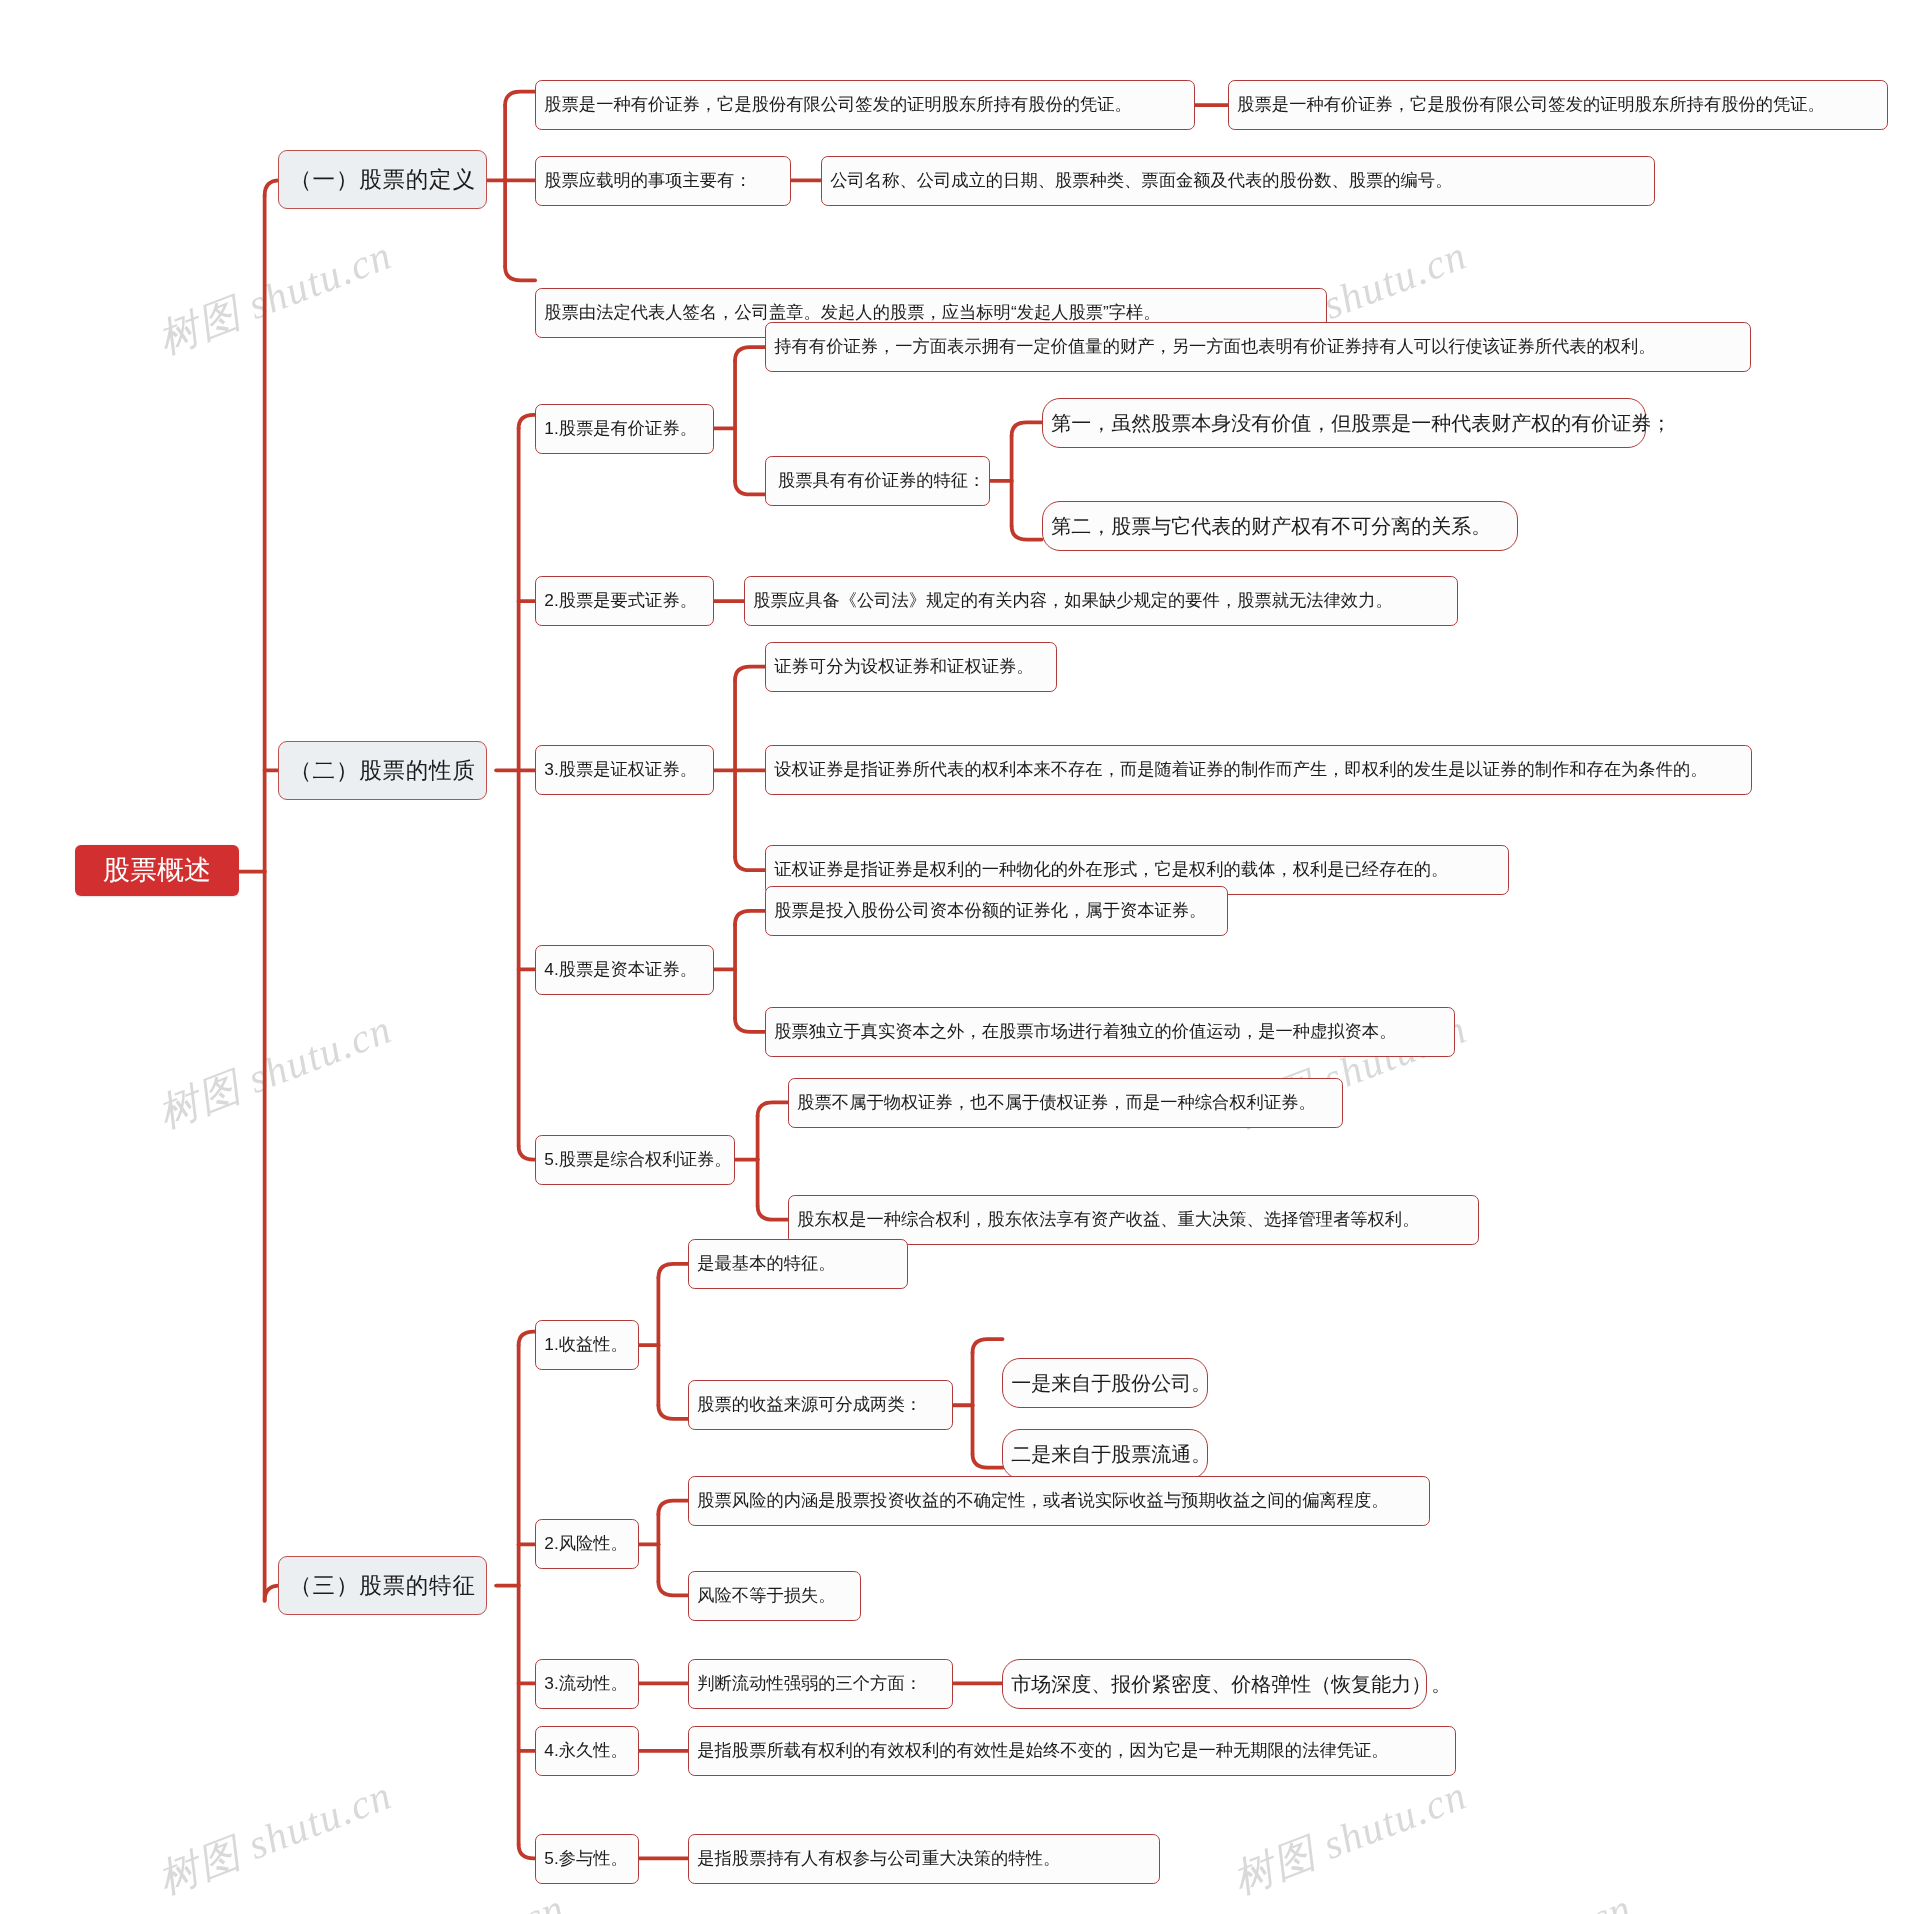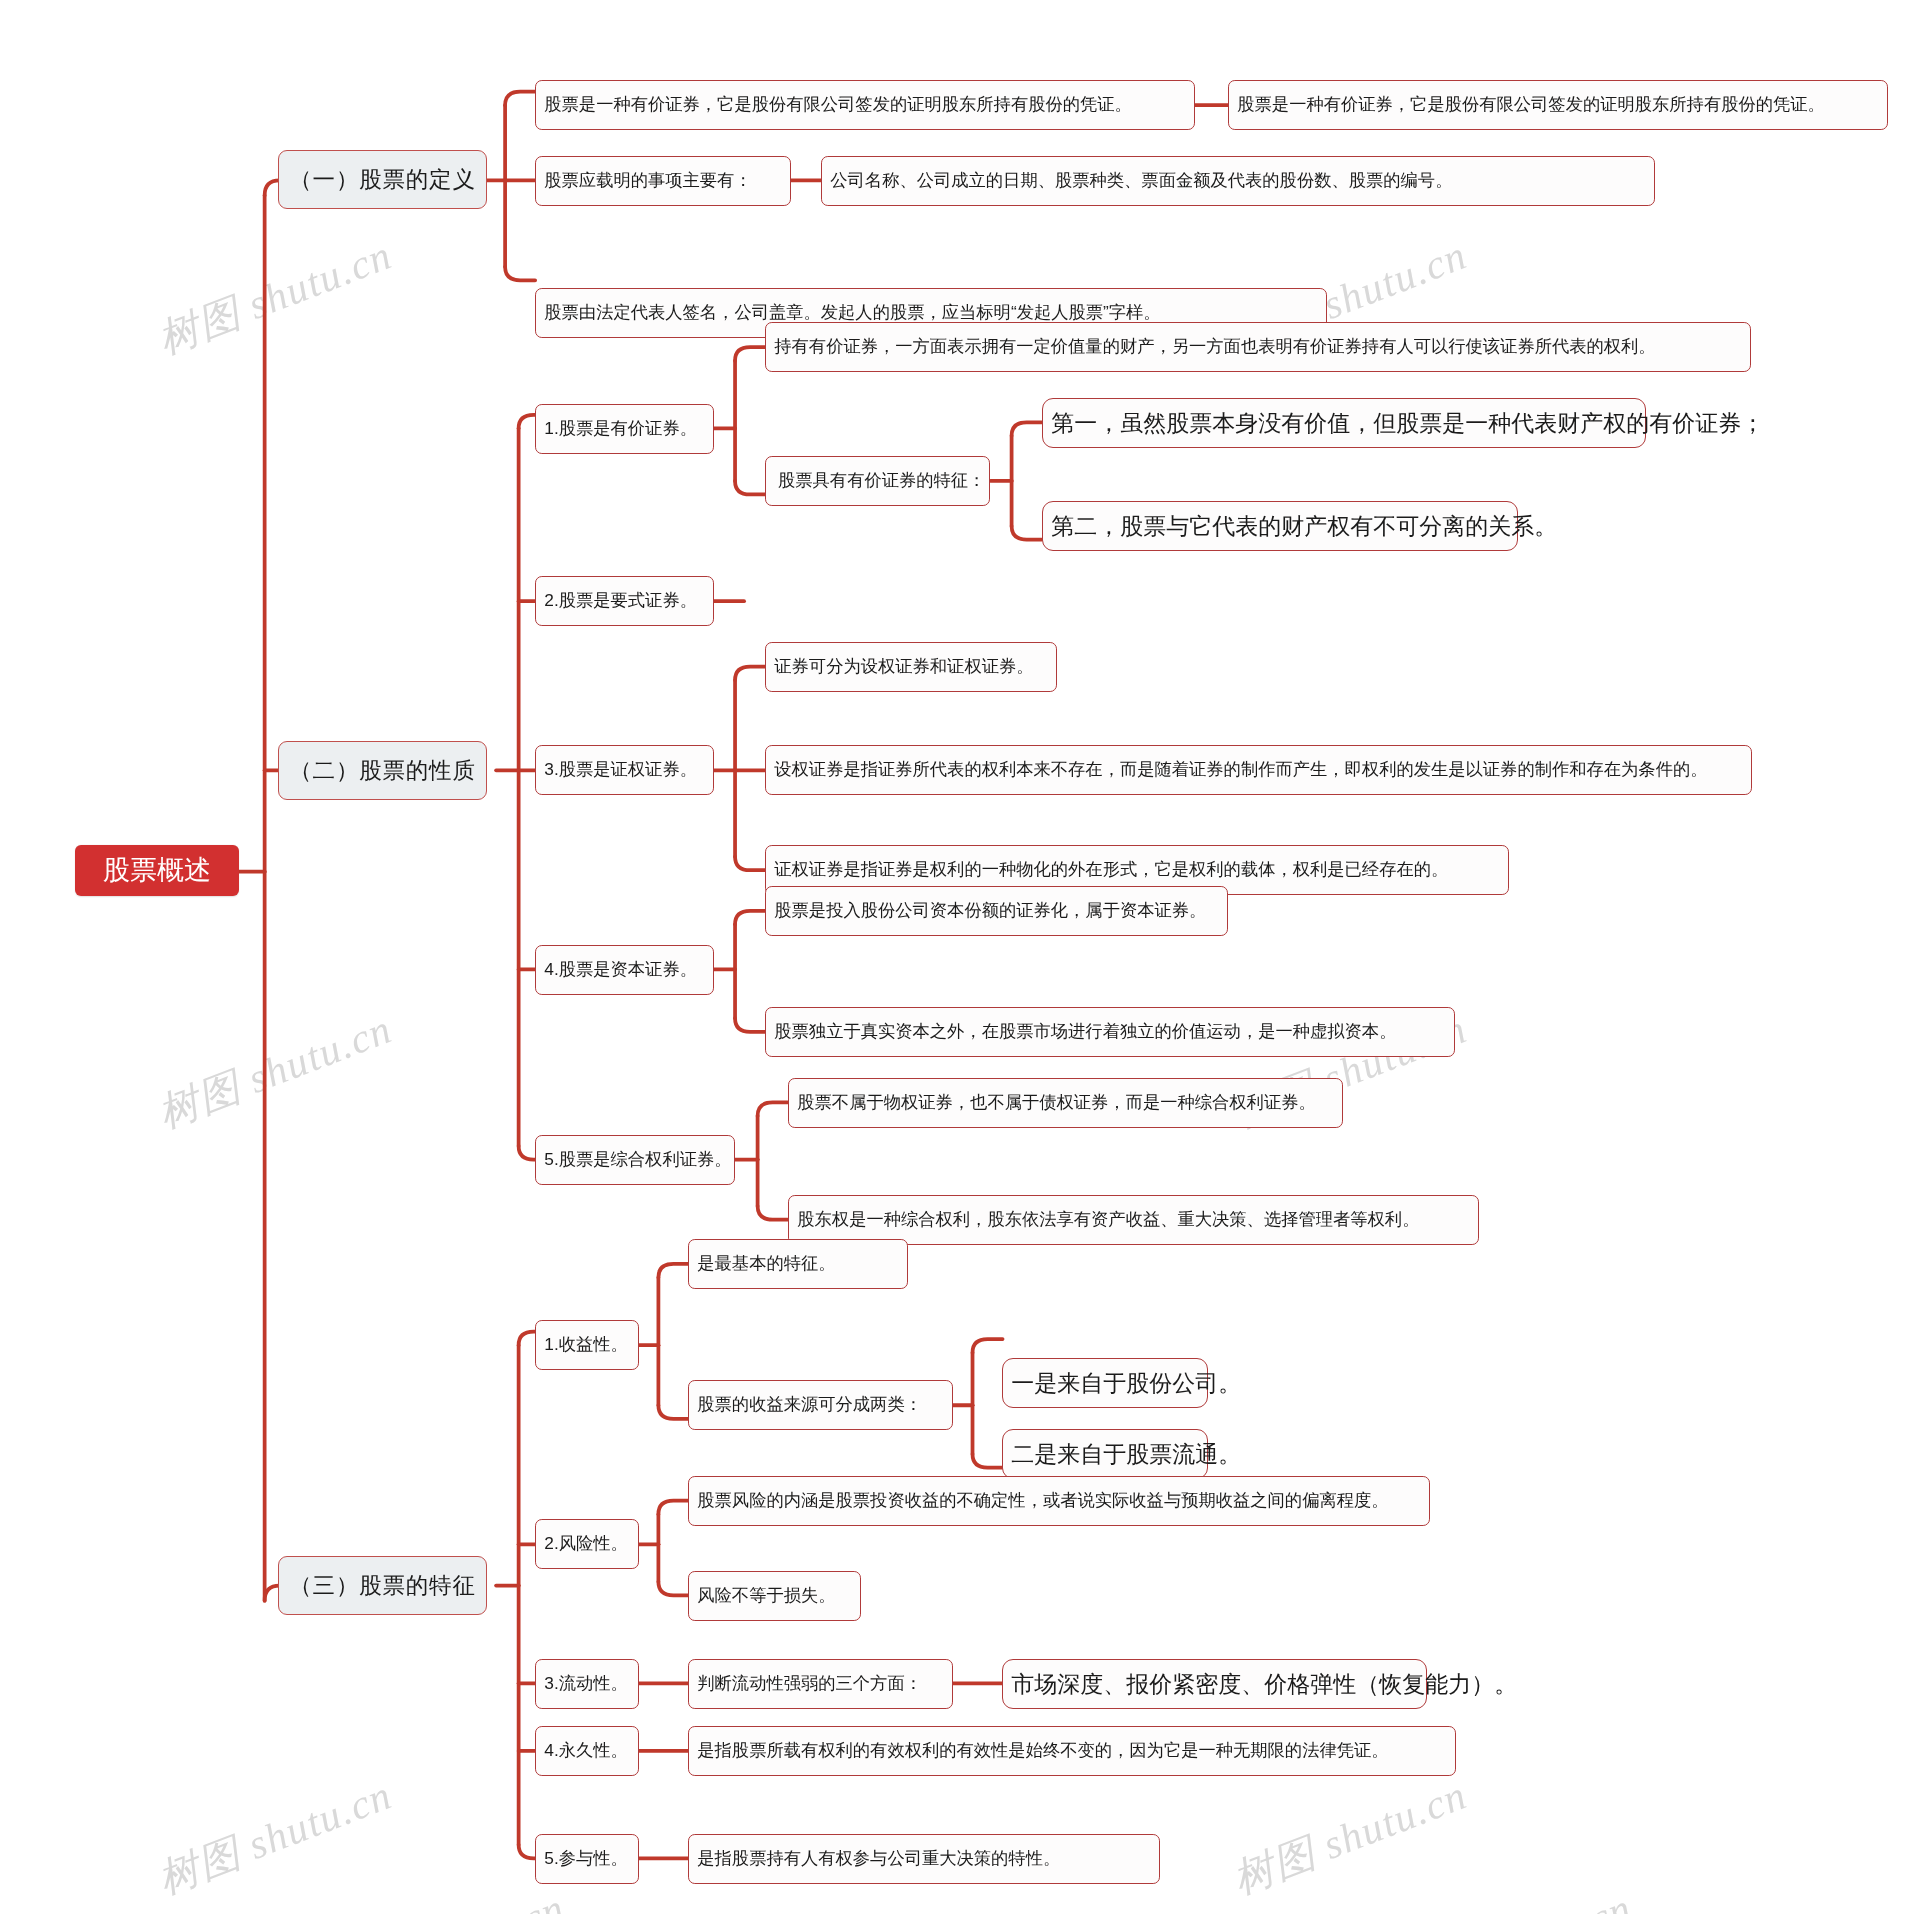--- a/index.html
+++ b/index.html
@@ -70,21 +70,21 @@
     justify-content:center;
     padding:0 15px;
     letter-spacing:0.8px;
   }
 
   
   .n-l3{ font-size:17.3px; border-radius:6.8px; }
   
   .n-l4{ font-size:17.3px; border-radius:6.8px; }
   
-  .n-l5{ font-size:23px; border-radius:11px; }
+  .n-l5{ font-size:20px; border-radius:18px; }
 </style>
 </head>
 <body>
 
 <div id="stage">
 
   <div id="watermarks">
     <div class="wm" style="left:150px;  top:316px;">树图 shutu.cn</div>
     <div class="wm" style="left:1225px; top:316px;">树图 shutu.cn</div>
     <div class="wm" style="left:150px;  top:1090px;">树图 shutu.cn</div>
@@ -221,20 +221,21 @@
   <div class="node n-l4" style="left:765px; top:322px;  width:986px; height:50px;">持有有价证券，一方面表示拥有一定价值量的财产，另一方面也表明有价证券持有人可以行使该证券所代表的权利。</div>
 
   <div class="node n-l4" style="left:765px; top:456px;  width:225px; height:50px;padding-left:12px;">股票具有有价证券的特征：</div>
 
   <div class="node n-l5" style="left:1042px; top:398px;  width:604px; height:50px;">第一，虽然股票本身没有价值，但股票是一种代表财产权的有价证券；</div>
 
   <div class="node n-l5" style="left:1042px; top:501px;  width:476px; height:50px;">第二，股票与它代表的财产权有不可分离的关系。</div>
 
   <div class="node n-l3" style="left:535px;  top:576px;  width:179px; height:50px;">2.股票是要式证券。</div>
 
+  <div class="node n-l4" style="left:744px;  top:576px;  width:714px; height:50px;">股票应具备《公司法》规定的有关内容，如果缺少规定的要件，股票就无法律效力。</div>
 
   <div class="node n-l3" style="left:535px;  top:745px;  width:179px; height:50px;">3.股票是证权证券。</div>
 
   <div class="node n-l4" style="left:765px; top:642px;  width:292px; height:50px;">证券可分为设权证券和证权证券。</div>
 
   <div class="node n-l4" style="left:765px; top:845px; width:744px; height:50px;">证权证券是指证券是权利的一种物化的外在形式，它是权利的载体，权利是已经存在的。</div>
 
   <div class="node n-l4" style="left:765px; top:745px;  width:987px; height:50px;">设权证券是指证券所代表的权利本来不存在，而是随着证券的制作而产生，即权利的发生是以证券的制作和存在为条件的。</div>
 
   <div class="node n-l3" style="left:535px;  top:945px; width:179px; height:50px;">4.股票是资本证券。</div>

